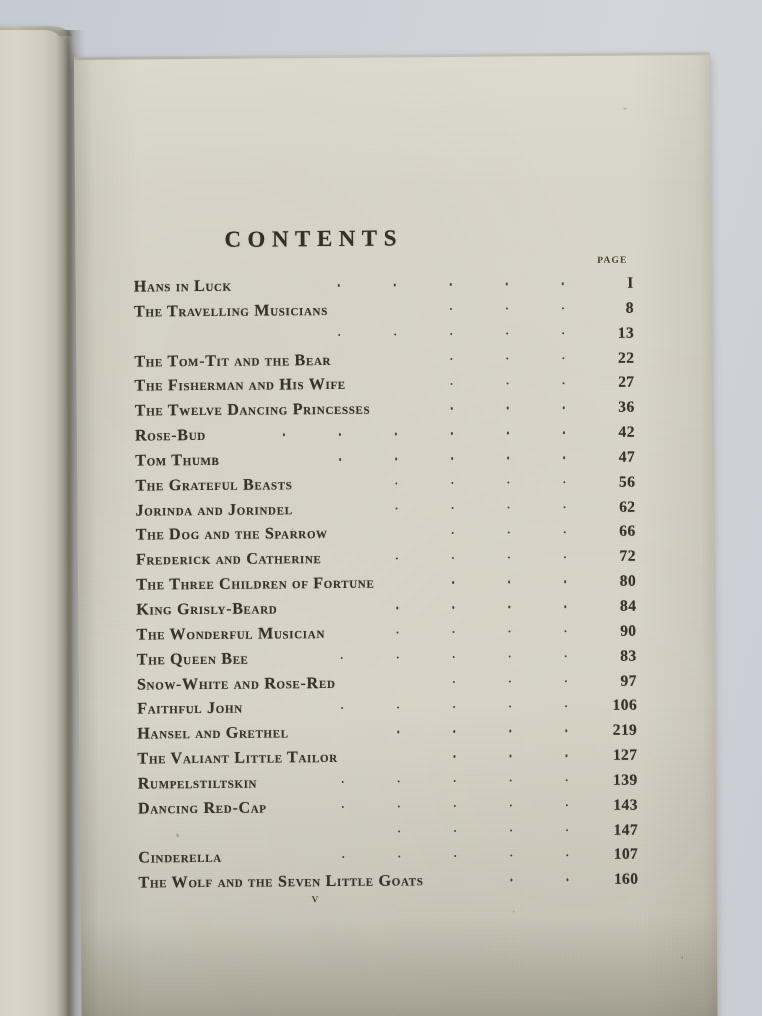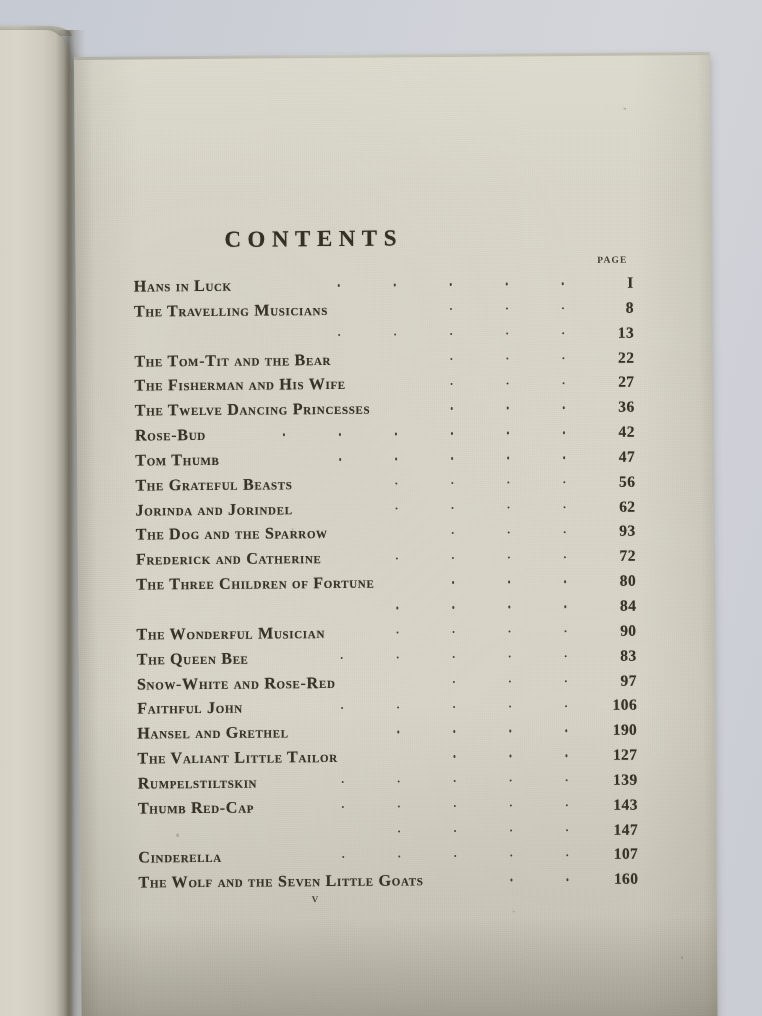--- a/index.html
+++ b/index.html
@@ -391,21 +391,21 @@
           </div>
           <div class="toc-row">
             <span class="toc-label">The Dog and the Sparrow</span>
             <span class="toc-dots">
               <span class="dot"></span>
               <span class="dot-gap" style="width: 53.6px;"></span>
               <span class="dot"></span>
               <span class="dot-gap" style="width: 53.6px;"></span>
               <span class="dot"></span>
             </span>
-            <span class="toc-page">93</span>
+            <span class="toc-page">66</span>
           </div>
           <div class="toc-row">
             <span class="toc-label">Frederick and Catherine</span>
             <span class="toc-dots">
               <span class="dot"></span>
               <span class="dot-gap" style="width: 53.6px;"></span>
               <span class="dot"></span>
               <span class="dot-gap" style="width: 53.6px;"></span>
               <span class="dot"></span>
               <span class="dot-gap" style="width: 53.6px;"></span>
@@ -418,20 +418,21 @@
             <span class="toc-dots">
               <span class="dot"></span>
               <span class="dot-gap" style="width: 53.6px;"></span>
               <span class="dot"></span>
               <span class="dot-gap" style="width: 53.6px;"></span>
               <span class="dot"></span>
             </span>
             <span class="toc-page">80</span>
           </div>
           <div class="toc-row">
+            <span class="toc-label">King Grisly-Beard</span>
             <span class="toc-dots">
               <span class="dot"></span>
               <span class="dot-gap" style="width: 53.6px;"></span>
               <span class="dot"></span>
               <span class="dot-gap" style="width: 53.6px;"></span>
               <span class="dot"></span>
               <span class="dot-gap" style="width: 53.6px;"></span>
               <span class="dot"></span>
             </span>
             <span class="toc-page">84</span>
@@ -494,21 +495,21 @@
             <span class="toc-label">Hansel and Grethel</span>
             <span class="toc-dots">
               <span class="dot"></span>
               <span class="dot-gap" style="width: 53.6px;"></span>
               <span class="dot"></span>
               <span class="dot-gap" style="width: 53.6px;"></span>
               <span class="dot"></span>
               <span class="dot-gap" style="width: 53.6px;"></span>
               <span class="dot"></span>
             </span>
-            <span class="toc-page">190</span>
+            <span class="toc-page">219</span>
           </div>
           <div class="toc-row">
             <span class="toc-label">The Valiant Little Tailor</span>
             <span class="toc-dots">
               <span class="dot"></span>
               <span class="dot-gap" style="width: 53.6px;"></span>
               <span class="dot"></span>
               <span class="dot-gap" style="width: 53.6px;"></span>
               <span class="dot"></span>
             </span>
@@ -523,21 +524,21 @@
               <span class="dot-gap" style="width: 53.6px;"></span>
               <span class="dot"></span>
               <span class="dot-gap" style="width: 53.6px;"></span>
               <span class="dot"></span>
               <span class="dot-gap" style="width: 53.6px;"></span>
               <span class="dot"></span>
             </span>
             <span class="toc-page">139</span>
           </div>
           <div class="toc-row">
-            <span class="toc-label">Thumb Red-Cap</span>
+            <span class="toc-label">Dancing Red-Cap</span>
             <span class="toc-dots">
               <span class="dot"></span>
               <span class="dot-gap" style="width: 53.6px;"></span>
               <span class="dot"></span>
               <span class="dot-gap" style="width: 53.6px;"></span>
               <span class="dot"></span>
               <span class="dot-gap" style="width: 53.6px;"></span>
               <span class="dot"></span>
               <span class="dot-gap" style="width: 53.6px;"></span>
               <span class="dot"></span>

